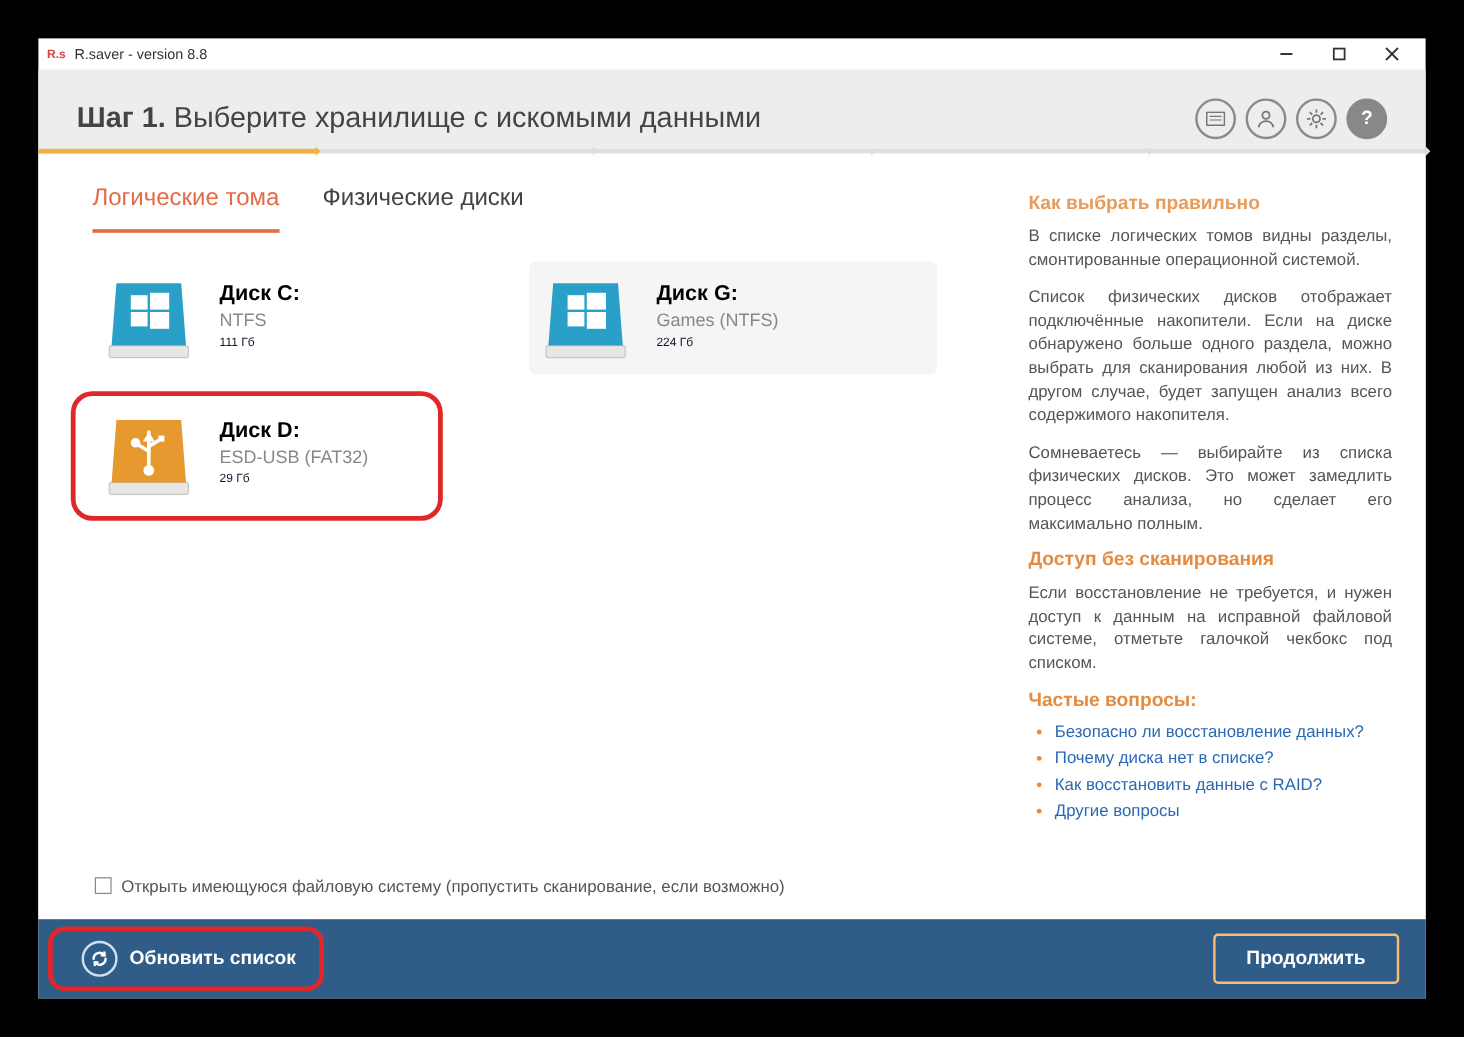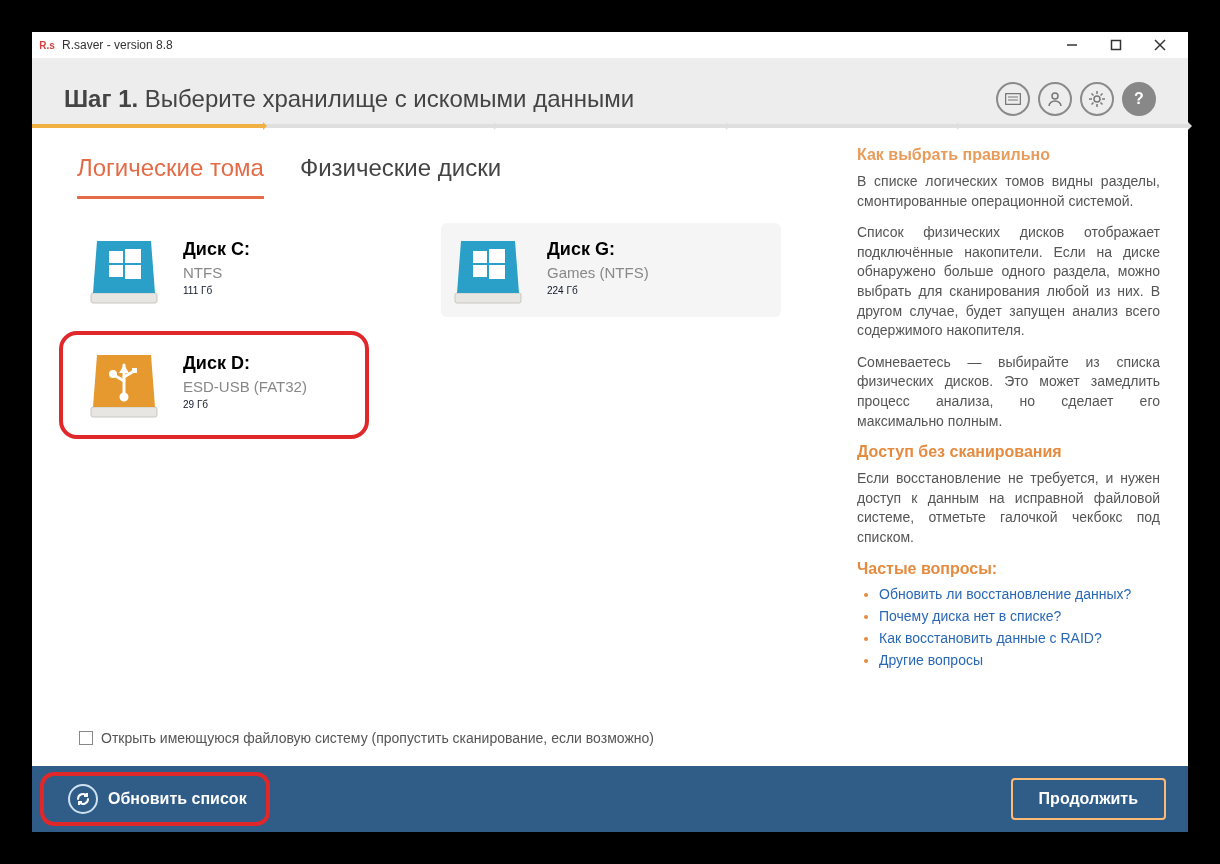--- a/index.html
+++ b/index.html
@@ -16,36 +16,36 @@
   .iconbtn { width: 34px; height: 34px; border-radius: 50%; border: 2px solid #8a8a8a; display: flex; align-items: center; justify-content: center; margin-left: 8px; color:#666; }
   .iconbtn.help { background:#888; border-color:#888; color:#fff; font-weight:bold; }
   .progress-strip { height:4px; background:#dfdfdf; display:flex; }
   .progress-strip .seg { flex:1; position:relative; }
   .progress-strip .seg.active { background:#f0b142; }
   .progress-strip .seg::after { content:""; position:absolute; right:-4px; top:-2px; width:0;height:0; border-top:4px solid transparent; border-bottom:4px solid transparent; border-left:4px solid #dfdfdf; }
   .progress-strip .seg.active::after{ border-left-color:#f0b142;}
   .content { flex:1; display:flex; padding: 18px 28px 10px 45px; background:#fff; overflow:hidden; }
   .left { width: 770px; display:flex; flex-direction:column; }
   .tabs { display:flex; gap:36px; margin-bottom: 24px; }
-  .tab { font-size:24px; color:#444; padding:8px 0 14px 0; cursor:pointer; }
+  .tab { font-size:20px; color:#444; padding:8px 0 14px 0; cursor:pointer; }
   .tab.active { color:#e36b47; border-bottom:3px solid #e36b47; }
   .grid { display:flex; flex-wrap:wrap; gap:20px 24px; align-items:flex-start;}
   .disk { width: 340px; display:flex; gap:20px; padding:10px 12px 10px 8px; border-radius:6px; }
   .disk.selected { background:#f5f5f5; }
   .disk .ico { width:78px; height:74px; flex-shrink:0; }
   .disk .labels { display:flex; flex-direction:column; gap:4px; padding-top:6px; }
   .disk .nm { font-size:18px; font-weight:600; color:#000000; }
   .disk .fs { font-size:15px; color:#888; }
   .disk .sz { font-size:10px; color:#0f172a; }
   .highlight-red { position:absolute; border:4px solid #e0272a; border-radius:18px; pointer-events:none; }
   .checkbox-row { margin-top:auto; display:flex; align-items:center; gap:8px; font-size:14px; color:#555; padding:6px 0 10px 2px;}
   .checkbox-row .cb { width:14px; height:14px; border:1.5px solid #888; }
   .right { flex:1; padding-left:10px; font-size:14px; color:#555; overflow:hidden; }
   .right h3 { color:#e58b3f; font-size:16px; font-weight:600; margin:6px 0 8px 0;}
-  .right h3.cut { margin-top:0; opacity:0.85; }
+  .right h3.cut { margin-top:15px; opacity:0.85; }
   .right p { text-align:justify; margin-bottom:12px; line-height:1.4; }
   .right ul { padding-left:22px; margin-top:4px;}
   .right ul li { color:#2a68b5; margin:6px 0; list-style:disc;}
   .right ul li span{ color:#2a68b5; cursor:pointer;}
   .right ul li::marker{ color:#e58b3f;}
   .footer { background:#2f5d88; height:66px; display:flex; align-items:center; padding:0 22px; gap:16px; }
   .fbtn { display:flex; align-items:center; gap:10px; color:#fff; font-weight:600; font-size:16px; padding:8px 14px; border-radius:4px; cursor:pointer;}
   .fbtn .circ { width:30px; height:30px; border-radius:50%; border:2px solid #cfe1ef; display:flex; align-items:center; justify-content:center;}
   .fbtn.primary { margin-left:auto; border:2px solid #fdba74; padding:10px 26px;}
   svg { display:block; }
@@ -204,21 +204,21 @@
 
     <div class="right">
       <h3 class="cut">Как выбрать правильно</h3>
       <p>В списке логических томов видны разделы, смонтированные операционной системой.</p>
       <p>Список физических дисков отображает подключённые накопители. Если на диске обнаружено больше одного раздела, можно выбрать для сканирования любой из них. В другом случае, будет запущен анализ всего содержимого накопителя.</p>
       <p>Сомневаетесь — выбирайте из списка физических дисков. Это может замедлить процесс анализа, но сделает его максимально полным.</p>
       <h3>Доступ без сканирования</h3>
       <p>Если восстановление не требуется, и нужен доступ к данным на исправной файловой системе, отметьте галочкой чекбокс под списком.</p>
       <h3>Частые вопросы:</h3>
       <ul>
-        <li><span>Обновить ли восстановление данных?</span></li>
+        <li><span>Безопасно ли восстановление данных?</span></li>
         <li><span>Почему диска нет в списке?</span></li>
         <li><span>Как восстановить данные с RAID?</span></li>
         <li><span>Другие вопросы</span></li>
       </ul>
     </div>
   </div>
 
   <div class="footer" style="position:relative;">
     <div class="fbtn">
       <span class="circ">

